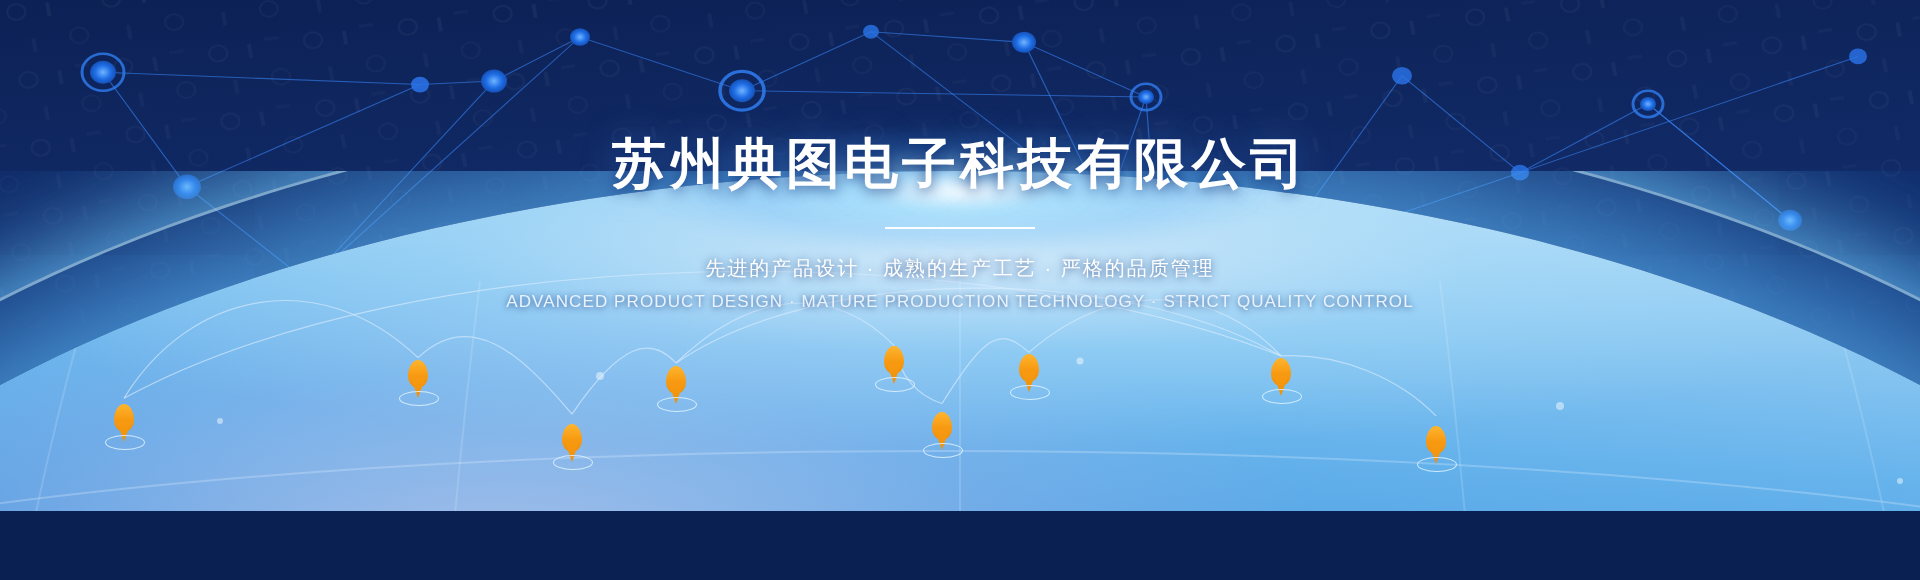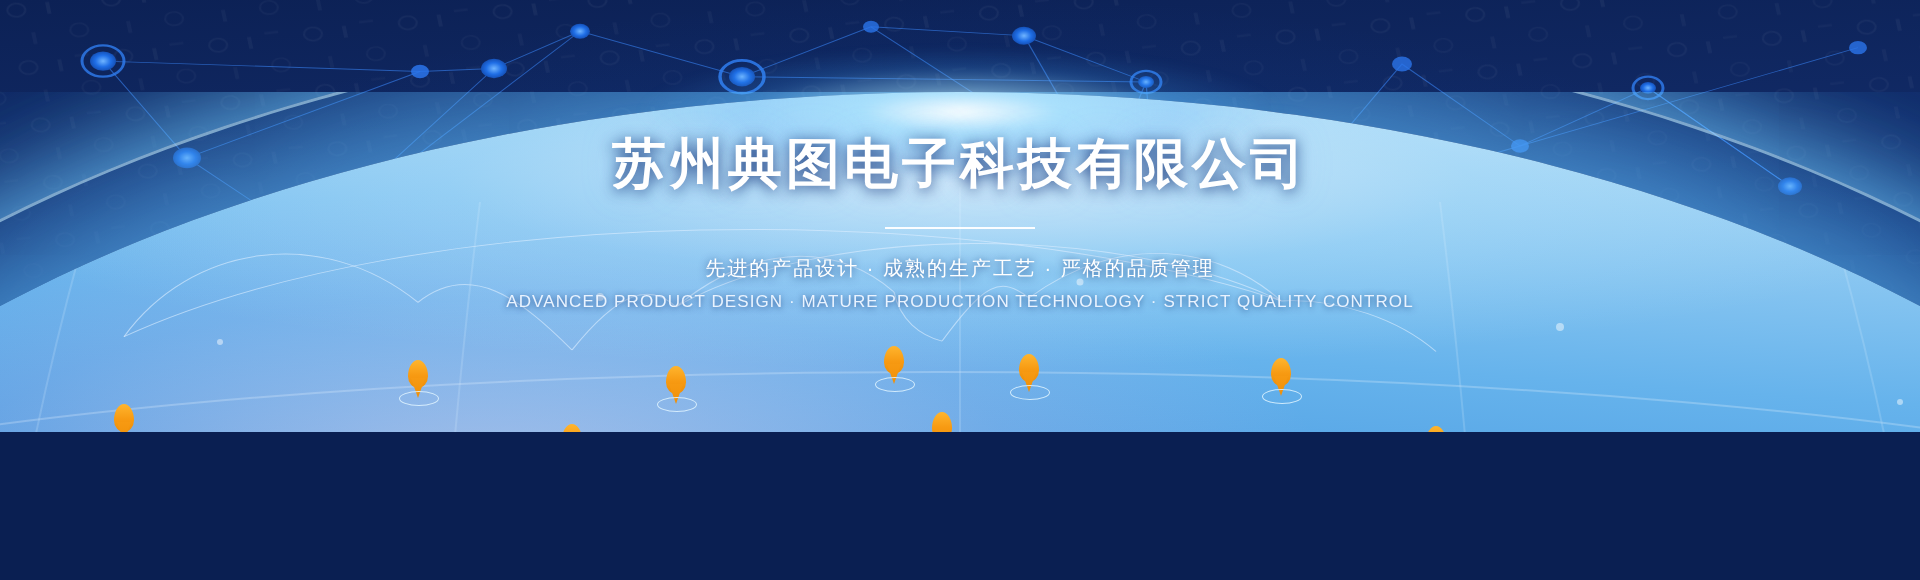--- a/index.html
+++ b/index.html
@@ -1,17 +1,17 @@
 <!DOCTYPE html>
 <html><head>
 <meta charset="utf-8">
 <style>
   html,body{margin:0;padding:0;background:#0a1f52;}
   #stage{
-    position:relative;width:1920px;height:432px;overflow:hidden;
+    position:relative;width:1920px;height:511px;overflow:hidden;
     font-family:"Liberation Sans","DejaVu Sans",sans-serif;
     background:
       radial-gradient(ellipse 900px 420px at 50% 118%, #5fc8ff 0%, rgba(60,170,245,0.55) 22%, rgba(20,80,190,0.15) 48%, rgba(0,0,0,0) 70%),
       radial-gradient(ellipse 1500px 700px at 50% 125%, rgba(80,190,255,0.42) 0%, rgba(20,90,200,0.10) 55%, rgba(0,0,0,0) 78%),
       linear-gradient(178deg, #0c2155 0%, #112a66 38%, #103070 62%, #0d2a66 100%);
   }
 
   
   .pattern{position:absolute;inset:0;opacity:.55;}
   .pattern svg{width:100%;height:100%;display:block;}

